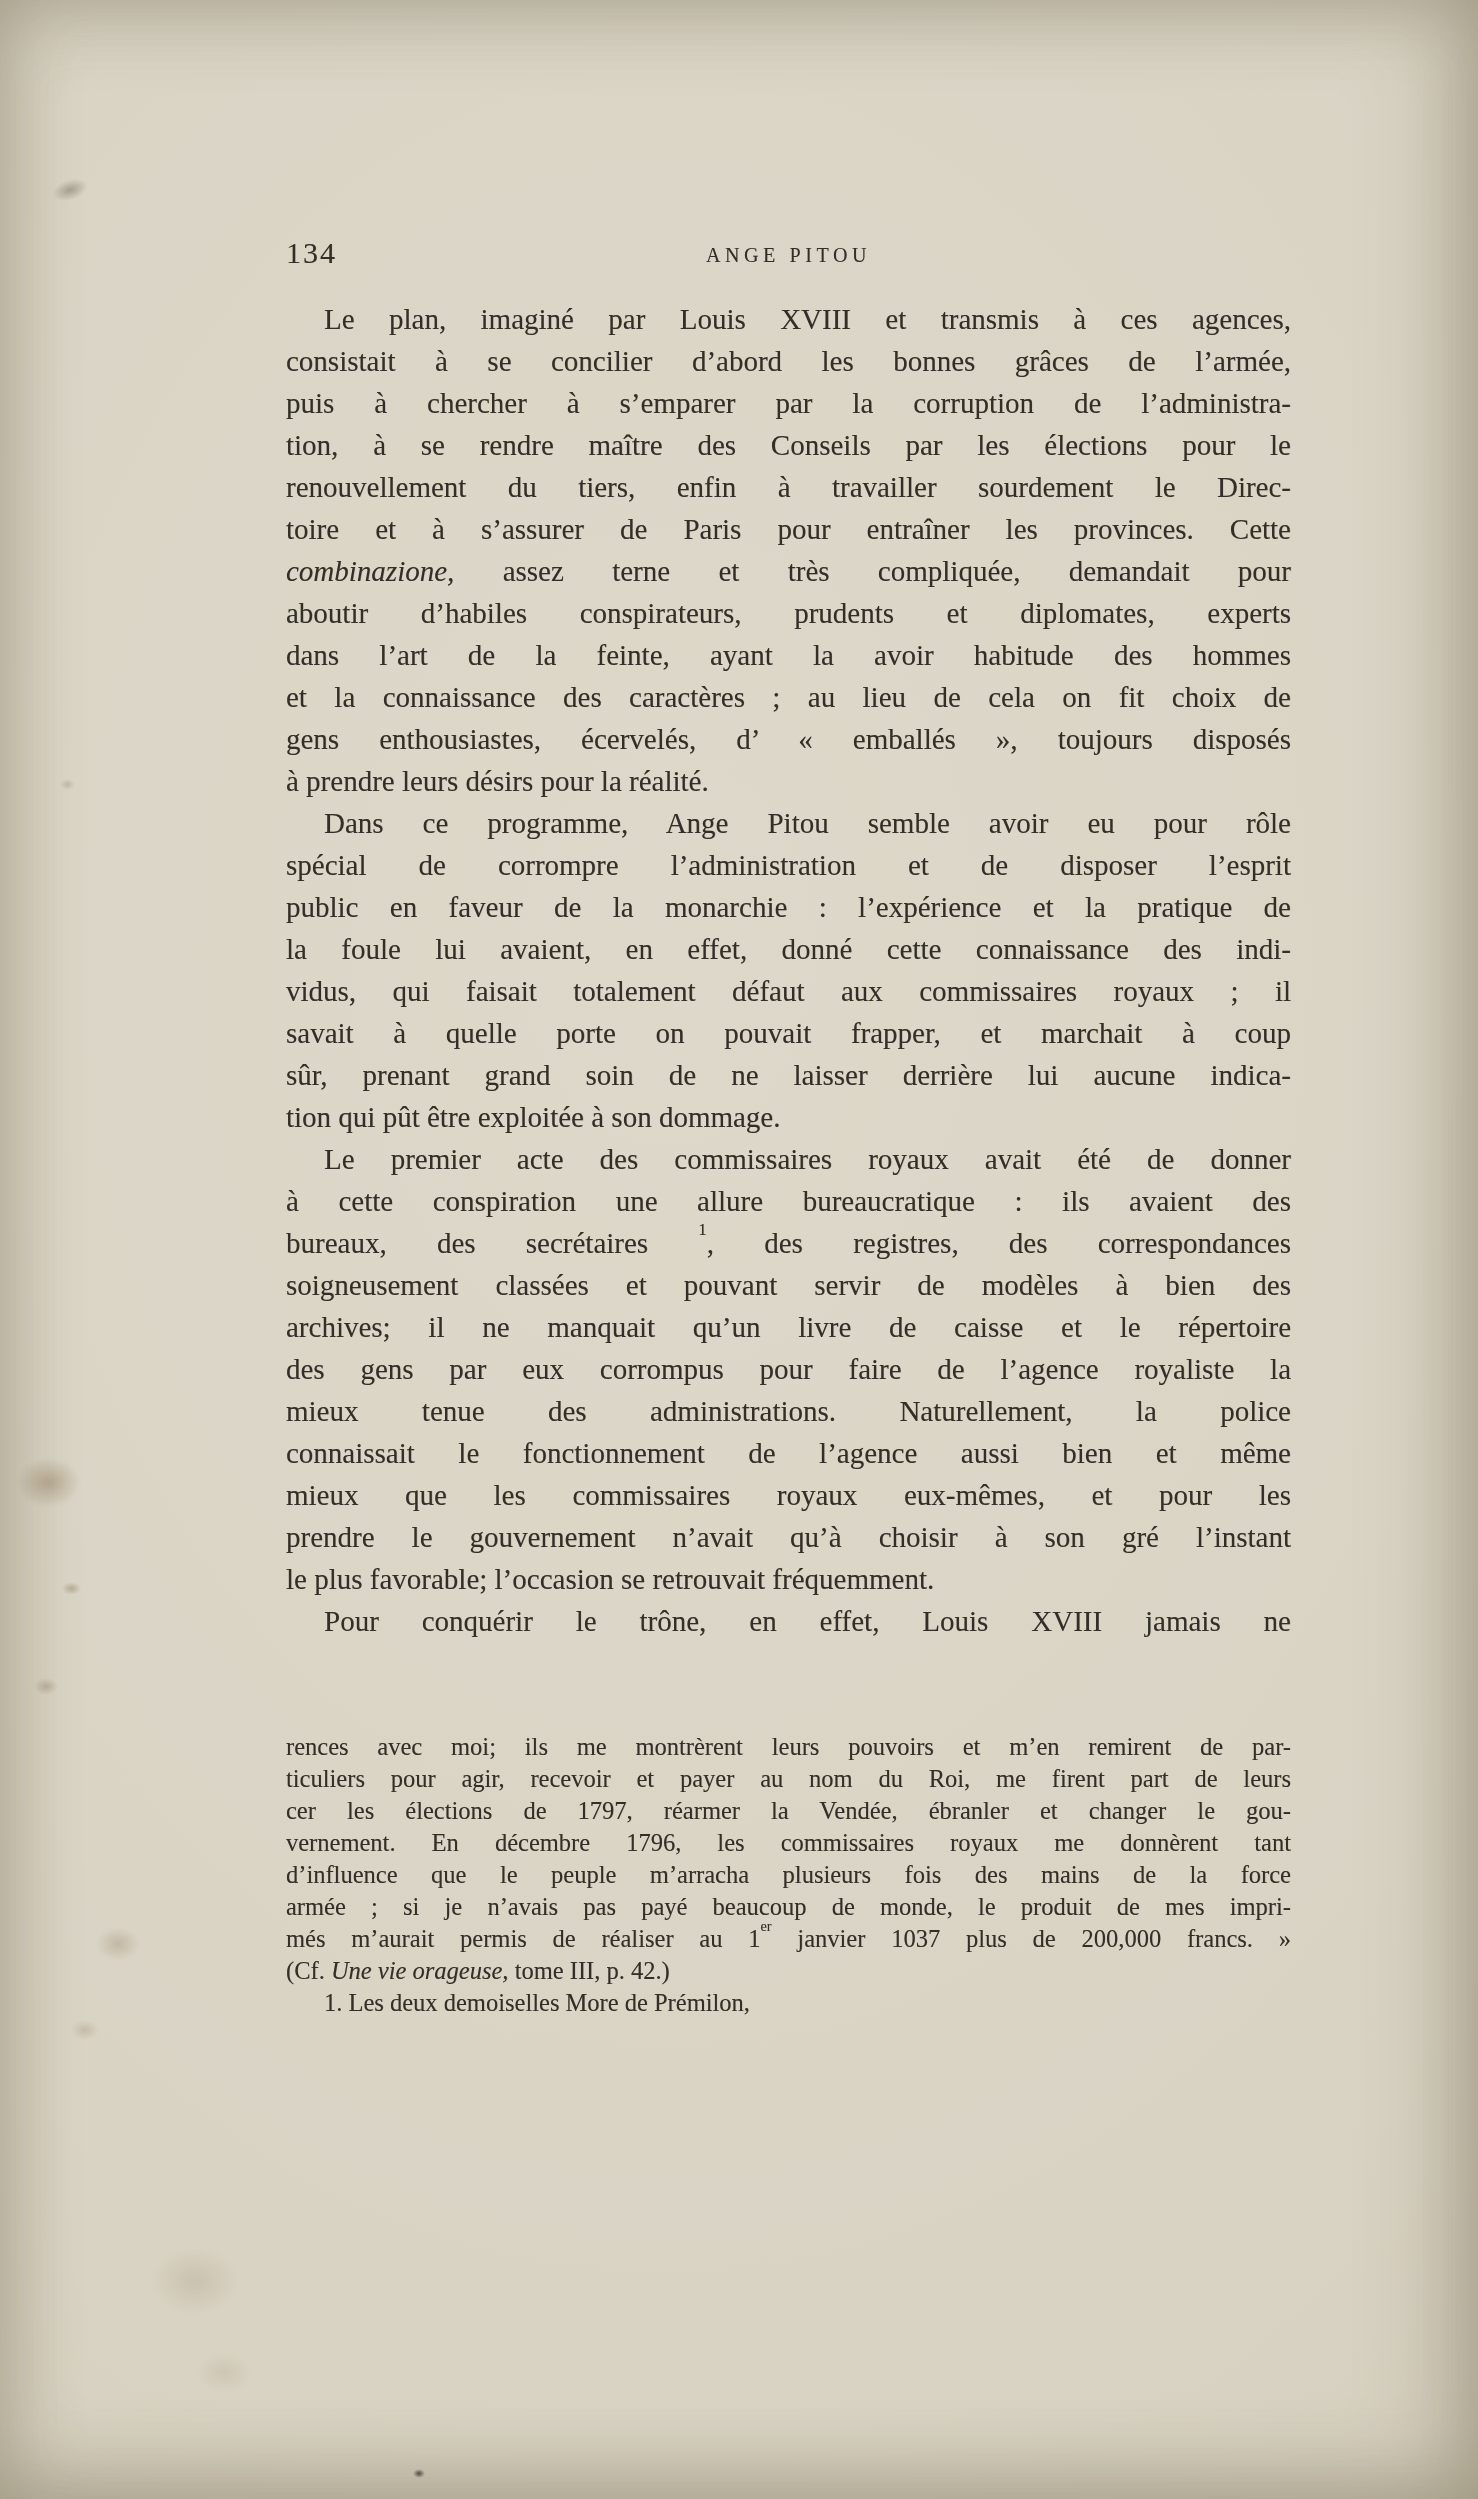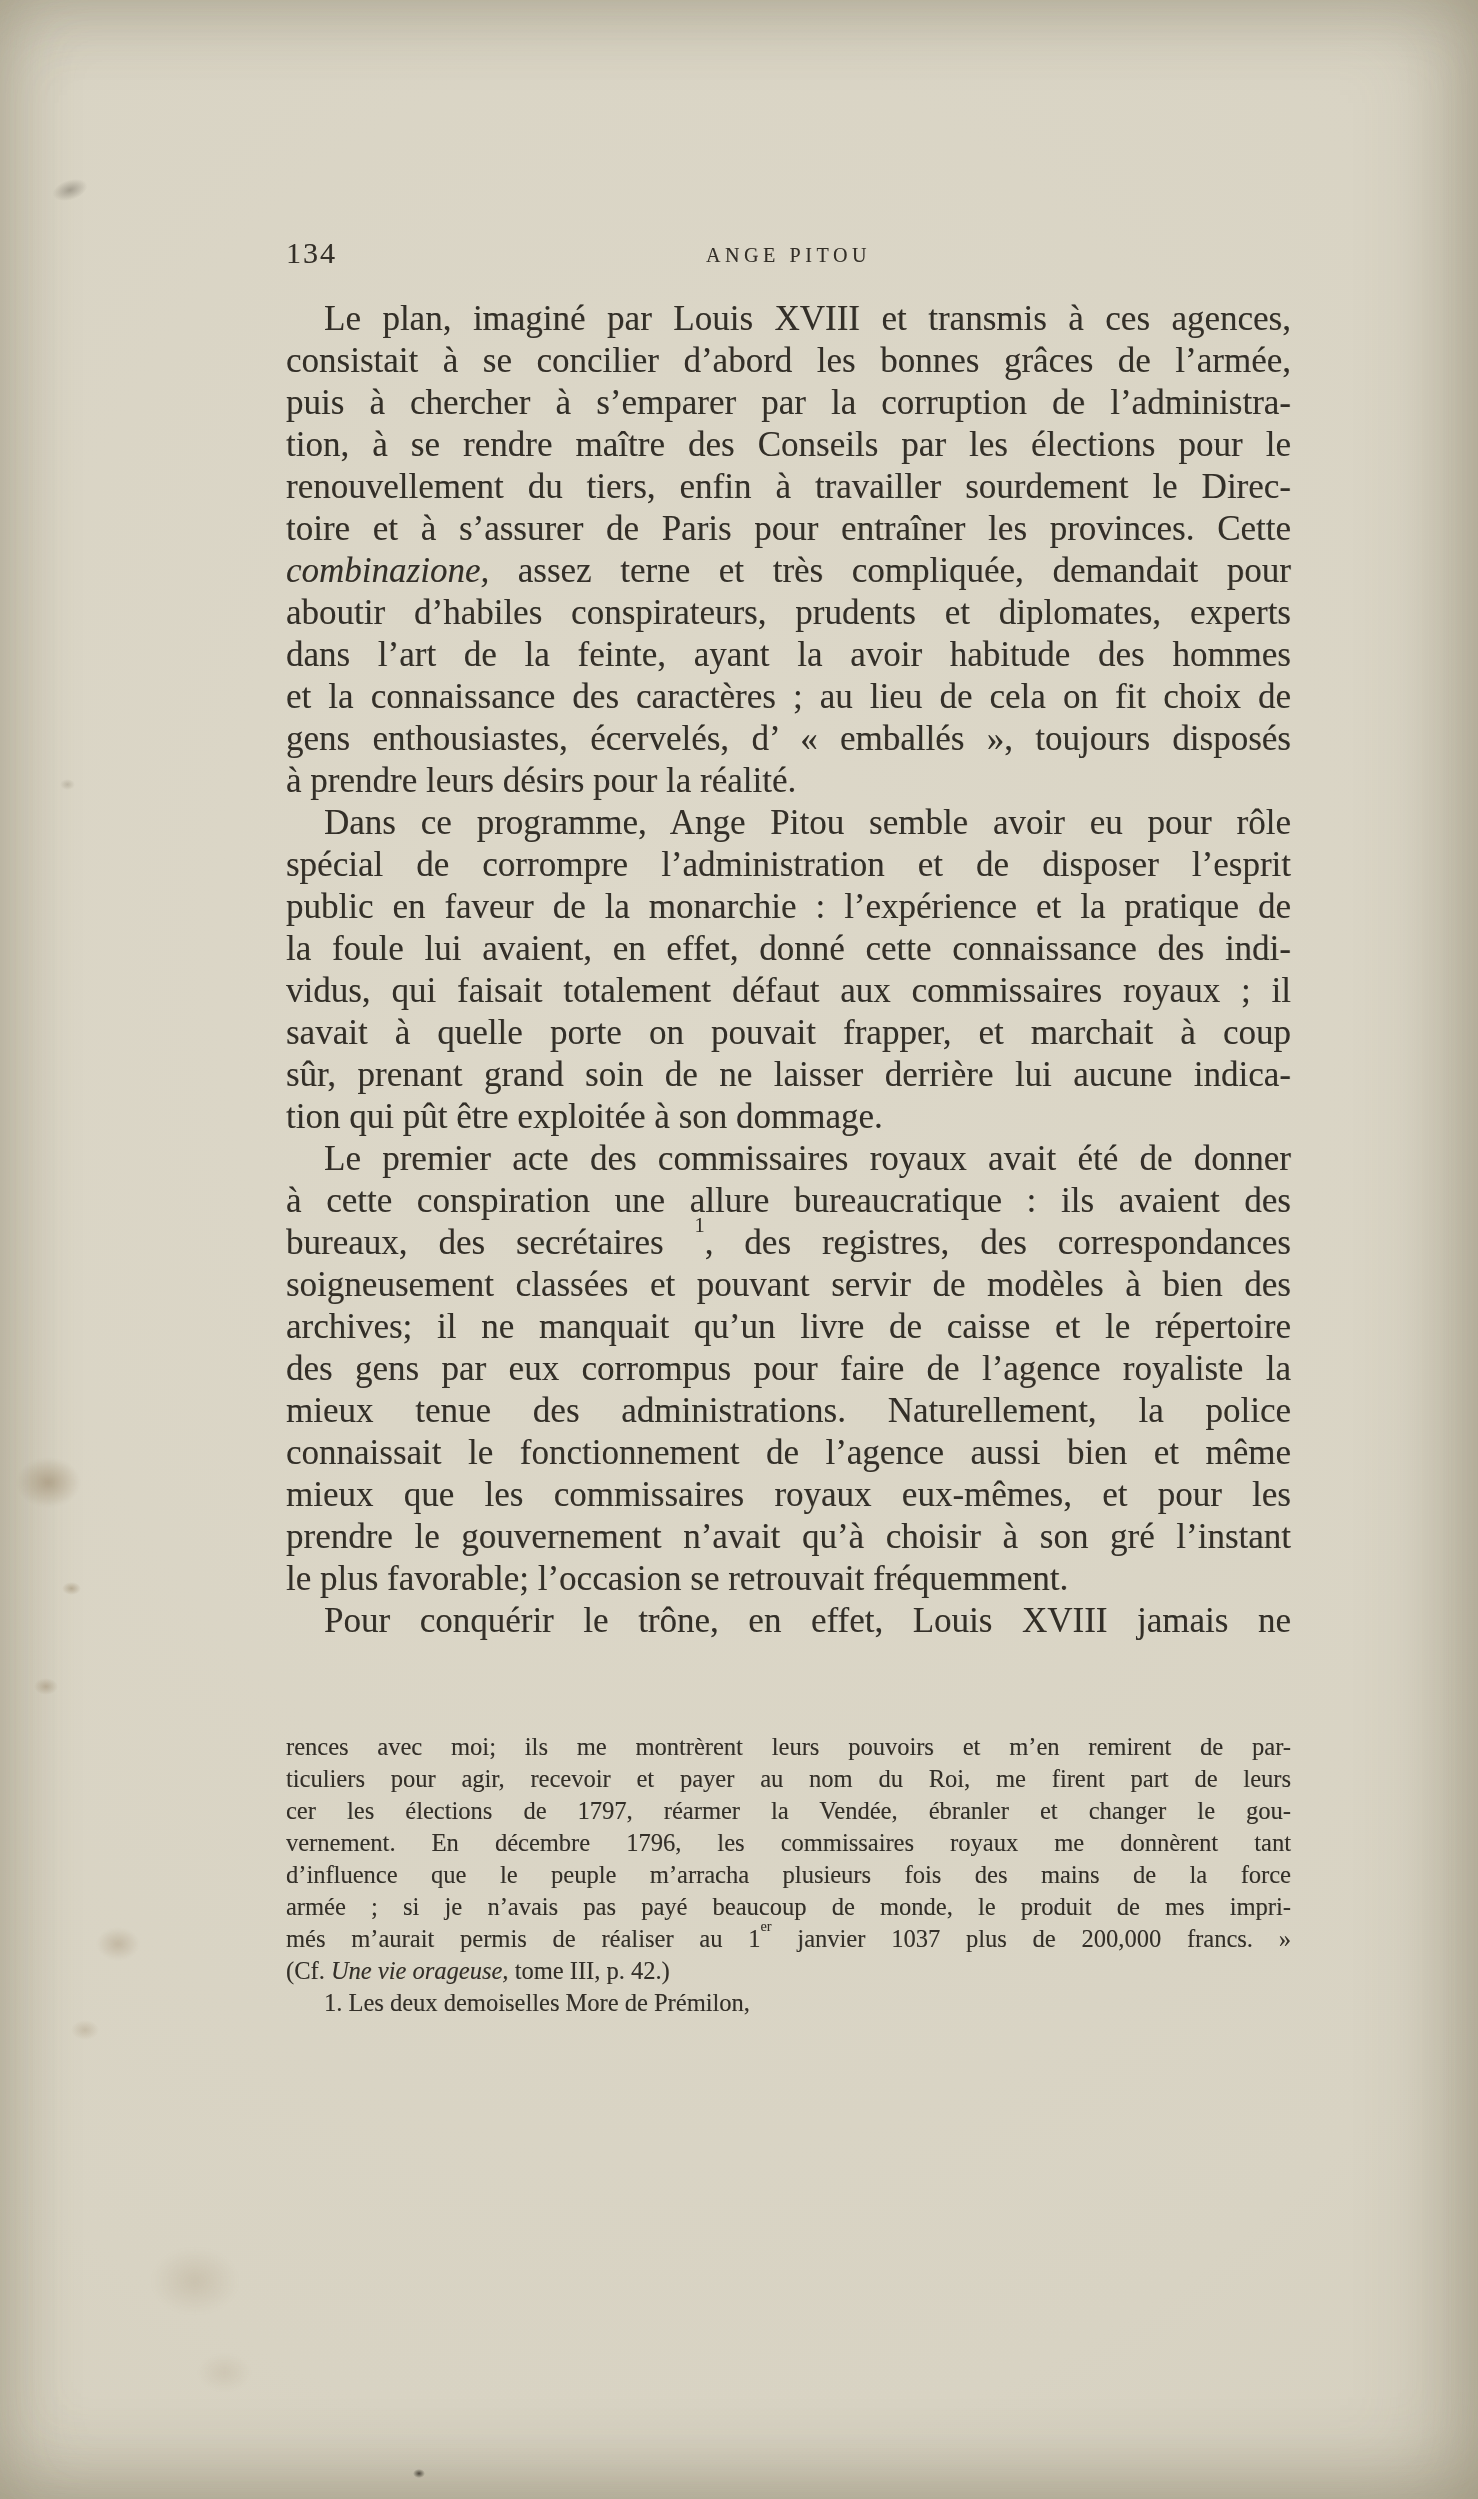--- a/index.html
+++ b/index.html
@@ -40,21 +40,21 @@
     position: absolute; left: 50%; top: 8px;
     transform: translateX(-50%);
     font-size: 20px; letter-spacing: 4.6px;
     white-space: nowrap;
   }
 
   .body-text {
     position: absolute;
     left: 286px; top: 298px;
     width: 1005px;
-    font-size: 35px;
+    font-size: 29px;
     line-height: 42px;
   }
   .footnote-text {
     position: absolute;
     left: 286px; top: 1731px;
     width: 1005px;
     font-size: 24.5px;
     line-height: 32px;
   }
 

